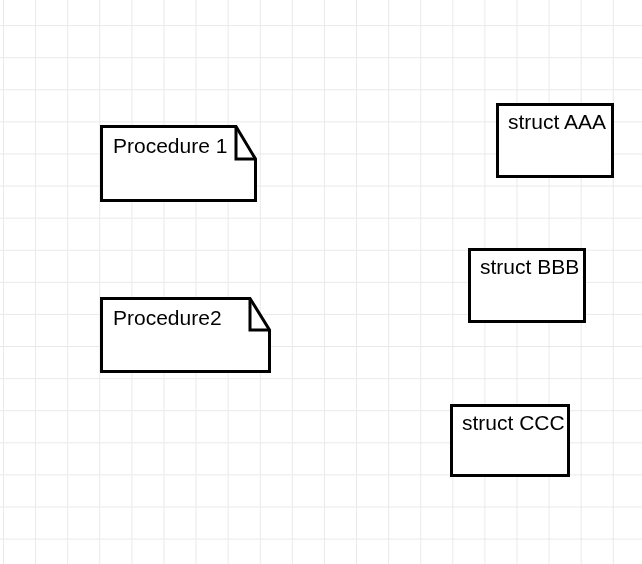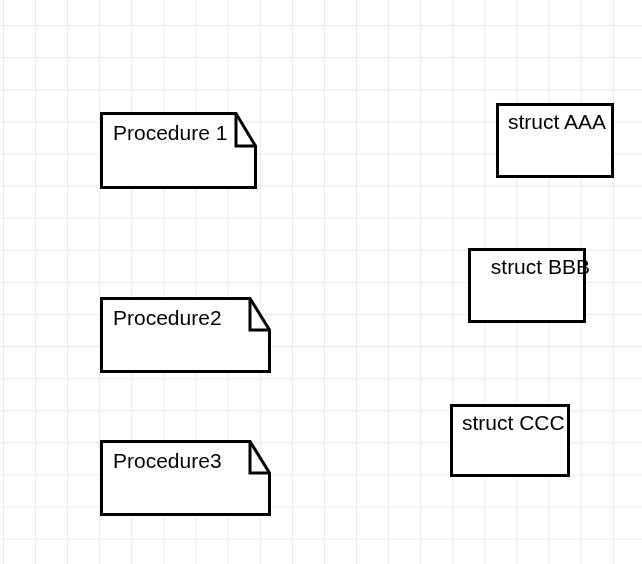--- a/index.html
+++ b/index.html
@@ -47,52 +47,45 @@
     left: 12px;
     top: 6px;
     width: 110px;
   }
 </style>
 </head>
 <body>
 
 <div id="canvas">
 
-  <div class="shape" style="left:100px; top:112px; width:157px; height:77px;">
+  <div class="shape" style="left:100px; top:125px; width:157px; height:77px;">
     <svg width="157" height="77" viewBox="0 0 157 77">
       <path d="M1.5 1.5 H136 L155.5 34 V75.5 H1.5 Z" fill="#ffffff" stroke="#000000" stroke-width="3" stroke-linejoin="miter"></path>
       <path d="M136 1.5 V34 H155.5" fill="none" stroke="#000000" stroke-width="3" stroke-linejoin="miter"></path>
     </svg>
     <div class="shape-label doc-label">Procedure 1</div>
   </div>
 
   <div class="shape" style="left:100px; top:297px; width:171px; height:76px;">
     <svg width="171" height="76" viewBox="0 0 171 76">
       <path d="M1.5 1.5 H150 L169.5 33 V74.5 H1.5 Z" fill="#ffffff" stroke="#000000" stroke-width="3" stroke-linejoin="miter"></path>
       <path d="M150 1.5 V33 H169.5" fill="none" stroke="#000000" stroke-width="3" stroke-linejoin="miter"></path>
     </svg>
     <div class="shape-label doc-label">Procedure2</div>
   </div>
 
-  <div class="shape" style="left:100px; top:440px; width:171px; height:76px;">
-    <svg width="171" height="76" viewBox="0 0 171 76">
-      <path d="M1.5 1.5 H150 L169.5 33 V74.5 H1.5 Z" fill="#ffffff" stroke="#000000" stroke-width="3" stroke-linejoin="miter"></path>
-      <path d="M150 1.5 V33 H169.5" fill="none" stroke="#000000" stroke-width="3" stroke-linejoin="miter"></path>
-    </svg>
-    <div class="shape-label doc-label">Procedure3</div>
-  </div>
 
   <div class="shape" style="left:496px; top:103px; width:118px; height:67px;">
     <svg width="118" height="75" viewBox="0 0 118 75">
       <rect x="1.5" y="1.5" width="115" height="72" fill="#ffffff" stroke="#000000" stroke-width="3"></rect>
     </svg>
     <div class="shape-label struct-label">struct AAA</div>
   </div>
 
-  <div class="shape" style="left:468px; top:248px; width:104px; height:75px;text-align:right;">
+  <div class="shape" style="left:468px; top:248px; width:104px; height:75px;">
     <svg width="118" height="75" viewBox="0 0 118 75">
       <rect x="1.5" y="1.5" width="115" height="72" fill="#ffffff" stroke="#000000" stroke-width="3"></rect>
     </svg>
     <div class="shape-label struct-label">struct BBB</div>
   </div>
 
   <div class="shape" style="left:450px; top:392px; width:120px; height:73px;margin-top:12px;">
     <svg width="120" height="73" viewBox="0 0 120 73">
       <rect x="1.5" y="1.5" width="117" height="70" fill="#ffffff" stroke="#000000" stroke-width="3"></rect>
     </svg>

